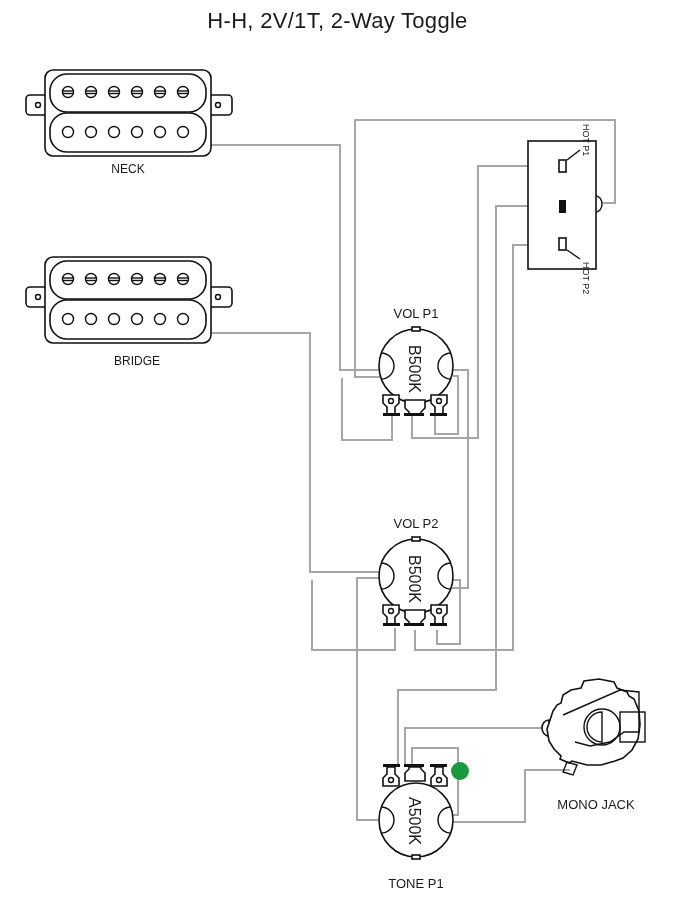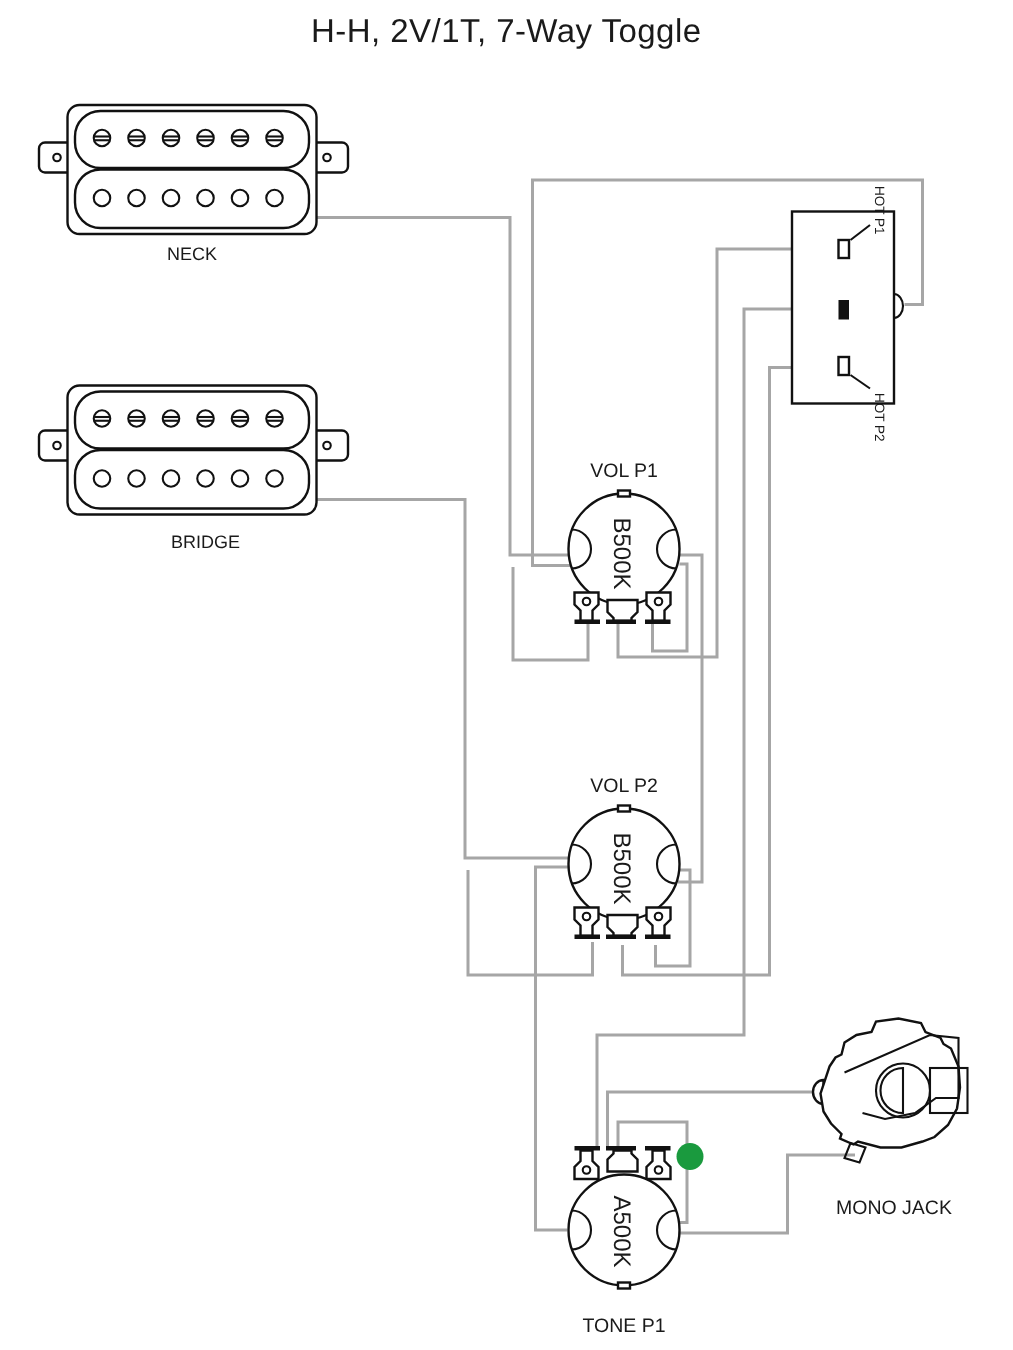--- a/index.html
+++ b/index.html
@@ -9,21 +9,21 @@
            font-size: 22px; color: #1a1a1a; letter-spacing: 0.3px; }
   svg { position: absolute; left: 0; top: 0; }
   .wire { fill: none; stroke: #a6a6a6; stroke-width: 2; }
   .body { fill: #ffffff; stroke: #111; stroke-width: 1.6; }
   .thin { fill: none; stroke: #111; stroke-width: 1.4; }
   .lbl { font-family: "Liberation Sans", sans-serif; fill: #1a1a1a; }
 </style>
 </head>
 <body>
 
-<div id="title">H-H, 2V/1T, 7-Way Toggle</div>
+<div id="title">H-H, 2V/1T, 2-Way Toggle</div>
 
 <svg width="675" height="900" viewBox="0 0 675 900">
 
   <g>
 
     <polyline class="wire" points="210,145 340,145 340,370 380,370"></polyline>
 
     <polyline class="wire" points="380,377 355,377 355,120 615,120 615,203 603,203"></polyline>
 
     <polyline class="wire" points="392,412 392,440 342,440 342,378"></polyline>

